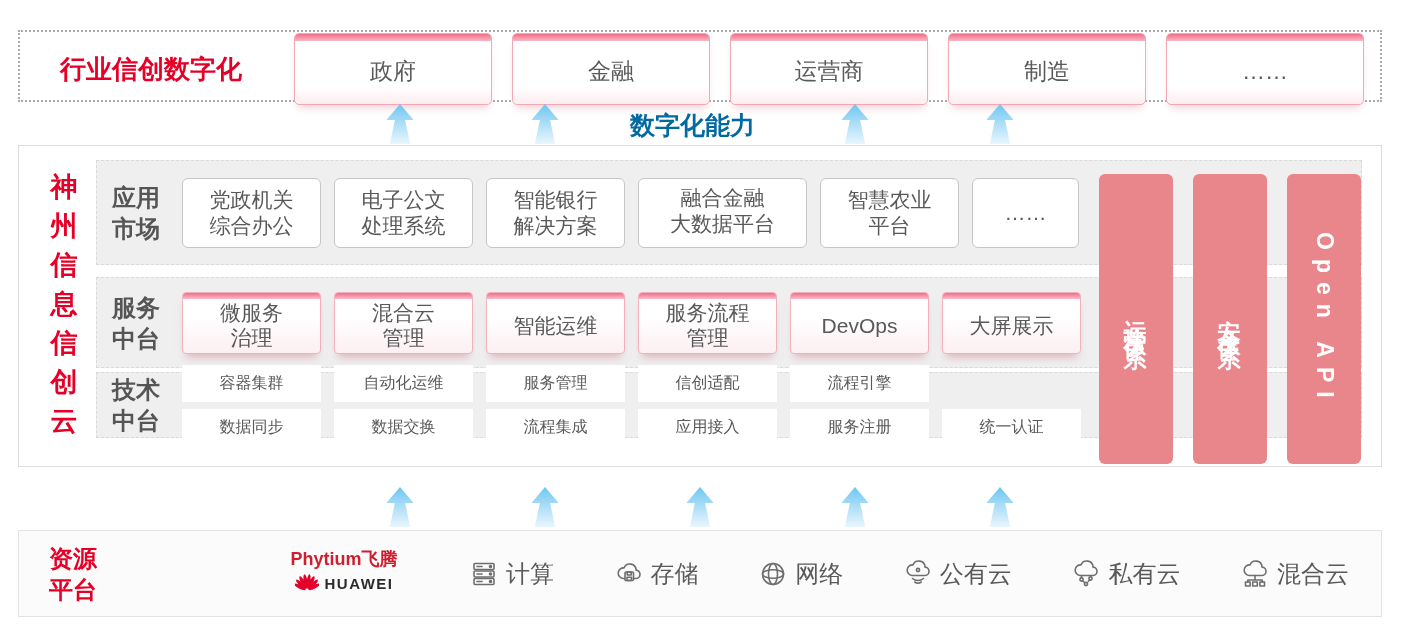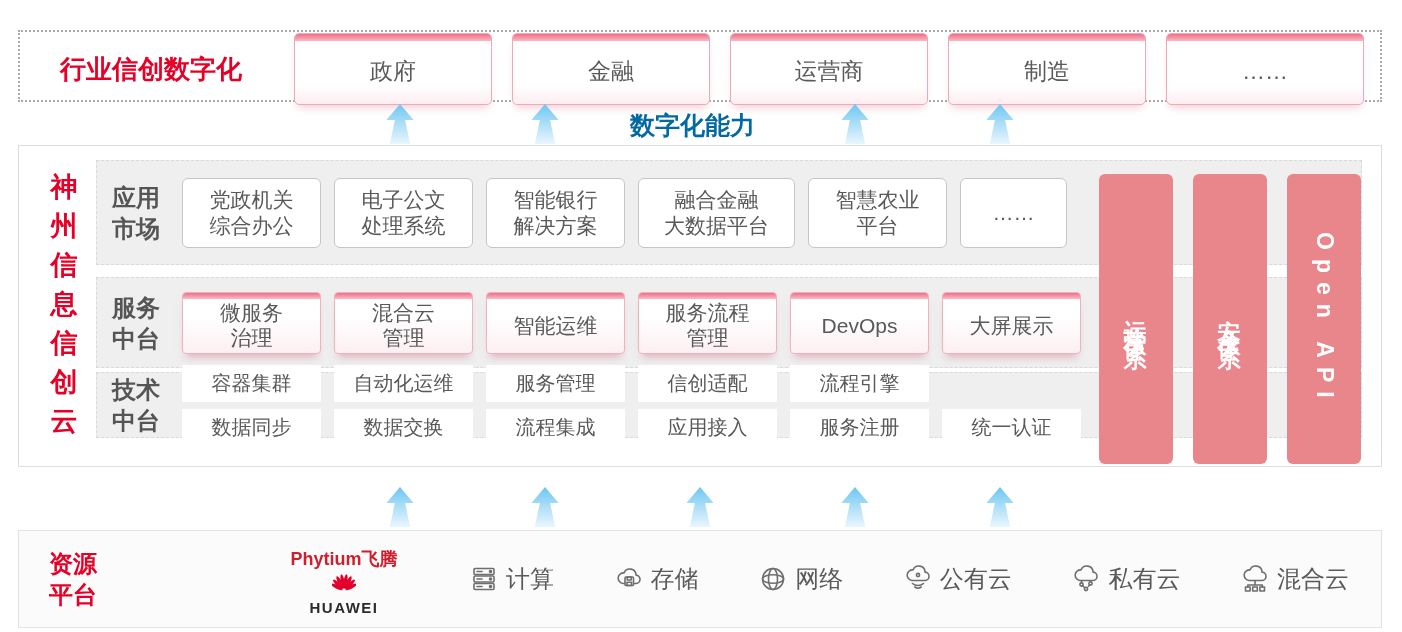--- a/index.html
+++ b/index.html
@@ -45,49 +45,49 @@
   .panel3 { top:226px; height:66px; }
   .row-label { position:absolute; left:15px; top:50%; transform:translateY(-50%);
     font-size:24px; font-weight:bold; color:#555; line-height:31px; }
   .row-label .ln { display:block; }
   .cards { position:absolute; left:85px; top:0; bottom:0; display:flex; align-items:center; gap:13px; }
   .card { box-sizing:border-box; display:flex; flex-direction:column; align-items:center;
     justify-content:center; color:#595959; }
   .card .ln { display:block; text-align:center; white-space:nowrap; }
   .card.outline { width:139px; height:70px; background:#fff; border:1px solid #c6c6c6;
     border-radius:6px; font-size:21px; line-height:26px; }
-  .card.outline.wide { width:157px; }
+  .card.outline.wide { width:169px;font-family:Liberation Mono, monospace; }
   .card.outline.narrow { width:107px; }
   .card.pink { width:139px; height:62px; position:relative; overflow:hidden; padding-top:5px;
     background:linear-gradient(180deg,#ffffff 40%,#fceff2 100%);
     border:1px solid #f3b0bd; border-radius:4px; font-size:21px; line-height:25px;
     box-shadow:0 7px 8px -4px rgba(205,120,140,.5); }
   .card.pink .cap { position:absolute; top:0; left:0; right:0; height:6px;
     background:linear-gradient(180deg,#ee6f88,#f8bcc8); }
-  .card.flat { width:139px; height:37px; background:#fff; font-size:20px; }
+  .card.flat { width:139px; height:37px; background:#fff; font-size:16px; }
   .cards.stacked { flex-direction:column; justify-content:center; align-items:flex-start; gap:7px; }
   .card-row { display:flex; gap:13px; }
   .pillar-list { position:absolute; left:1080px; top:28px; width:262px; height:290px;
     display:flex; justify-content:space-between; }
   .pillar { width:74px; height:100%; background:#e9868c; border-radius:6px; color:#fff;
     font-size:23px; font-weight:bold; writing-mode:vertical-rl; text-orientation:mixed;
     letter-spacing:9px; display:flex; align-items:center; justify-content:center; }
   
-  .res-box { position:absolute; left:18px; top:530px; width:1364px; height:98px;
+  .res-box { position:absolute; left:18px; top:530px; width:1364px; height:87px;
     background:#fbfbfb; border:1px solid #e3e3e3; box-sizing:border-box;padding-left:8px; }
   .res-label { position:absolute; left:30px; top:50%; transform:translateY(-50%);
     font-size:24px; font-weight:bold; color:#e60027; line-height:31px; }
   .res-label .ln { display:block; }
   .vendors { position:absolute; left:185px; top:11px; width:280px; }
   .vrow1 { display:flex; align-items:flex-start; gap:16px; justify-content:center; }
   .loongson { text-align:center; color:#cf1f2f; }
   .loongson .lg { font-size:18px; font-weight:bold; font-style:italic; letter-spacing:.5px; }
   .loongson .sub { font-size:11px; letter-spacing:5px; margin-top:-2px; font-weight:bold; }
   .phytium { color:#cf1f2f; font-size:18px; font-weight:bold; margin-top:5px; white-space:nowrap; }
-  .huawei { display:flex; align-items:center; justify-content:center; gap:6px; margin-top:2px;flex-direction:column; }
+  .huawei { display:flex; align-items:center; justify-content:center; gap:6px; margin-top:2px; }
   .huawei .hw-text { font-size:15px; font-weight:bold; color:#2b2b2b; letter-spacing:1.5px; }
   .resource-list { position:absolute; left:450px; right:32px; top:0; bottom:0;
     display:flex; align-items:center; justify-content:space-between; }
   .res-item { display:flex; align-items:center; gap:7px; color:#5a5a5a; font-size:24px; white-space:nowrap; }
   .res-icon svg { display:block; }
 </style>
 </head>
 <body>
 
 <div class="stage">

